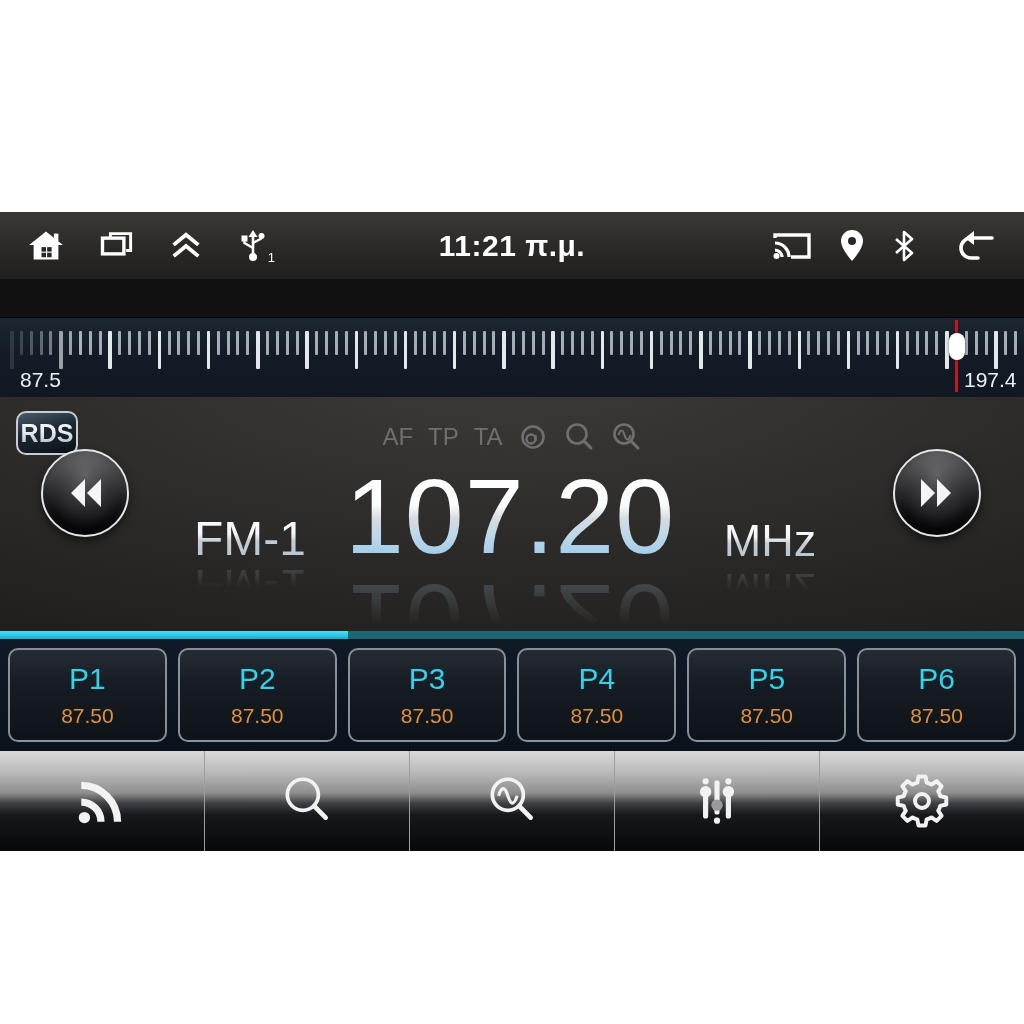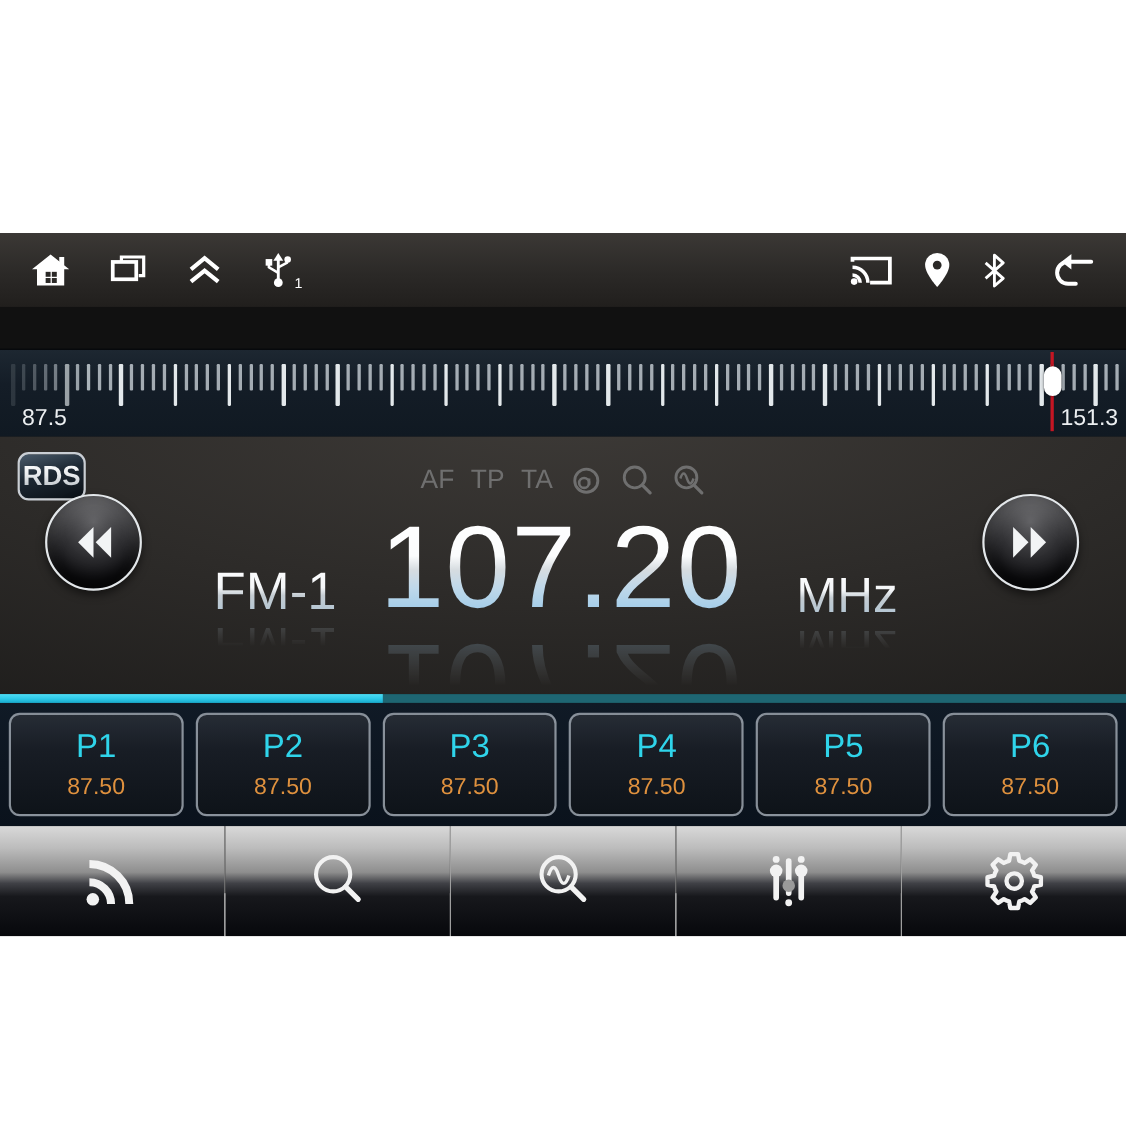--- a/index.html
+++ b/index.html
@@ -164,20 +164,21 @@
           <path d="M15 19 L6.5 14 V11.5" stroke="#fff" stroke-width="2.4" fill="none"></path>
           <path d="M15 14 L23.5 9.5" stroke="#fff" stroke-width="2.4" fill="none"></path>
           <rect x="3.5" y="6.5" width="6" height="6" fill="#fff"></rect>
           <circle cx="23.5" cy="7" r="3" fill="#fff"></circle>
           <circle cx="15" cy="28" r="4" fill="#fff"></circle>
         </svg>
         <span class="usb-badge">1</span>
       </span>
     </div>
 
+    <div class="sb-time">11:21 π.μ.</div>
 
     <div class="sb-right">
       <span class="sb-icon">
         <svg width="40" height="34" viewBox="0 0 40 32">
           <path d="M3 8 V5 H37 V27 H19" fill="none" stroke="#fff" stroke-width="3.4"></path>
           <path d="M3 13 a14 14 0 0 1 14 14" fill="none" stroke="#fff" stroke-width="3.2"></path>
           <path d="M3 20 a7 7 0 0 1 7 7" fill="none" stroke="#fff" stroke-width="3.2"></path>
           <circle cx="4.5" cy="26" r="3" fill="#fff"></circle>
         </svg>
       </span>
@@ -301,21 +302,21 @@
         <div class="tick major" style="left: 945.1px;"></div>
         <div class="tick minor" style="left: 954.9px;"></div>
         <div class="tick minor" style="left: 964.8px;"></div>
         <div class="tick minor" style="left: 974.6px;"></div>
         <div class="tick minor" style="left: 984.5px;"></div>
         <div class="tick major" style="left: 994.3px;"></div>
         <div class="tick minor" style="left: 1004.2px;"></div>
         <div class="tick minor" style="left: 1014px;"></div>
       </div>
     <div class="ruler-label min">87.5</div>
-    <div class="ruler-label max">151.3</div>
+    <div class="ruler-label max">197.4</div>
     <div class="needle" id="needle" style="left: 93.3%;">
       <div class="needle-handle"></div>
     </div>
   </div>
 
   <div class="main">
     <div class="rds-badge">
       <span>RDS</span>
     </div>
 

